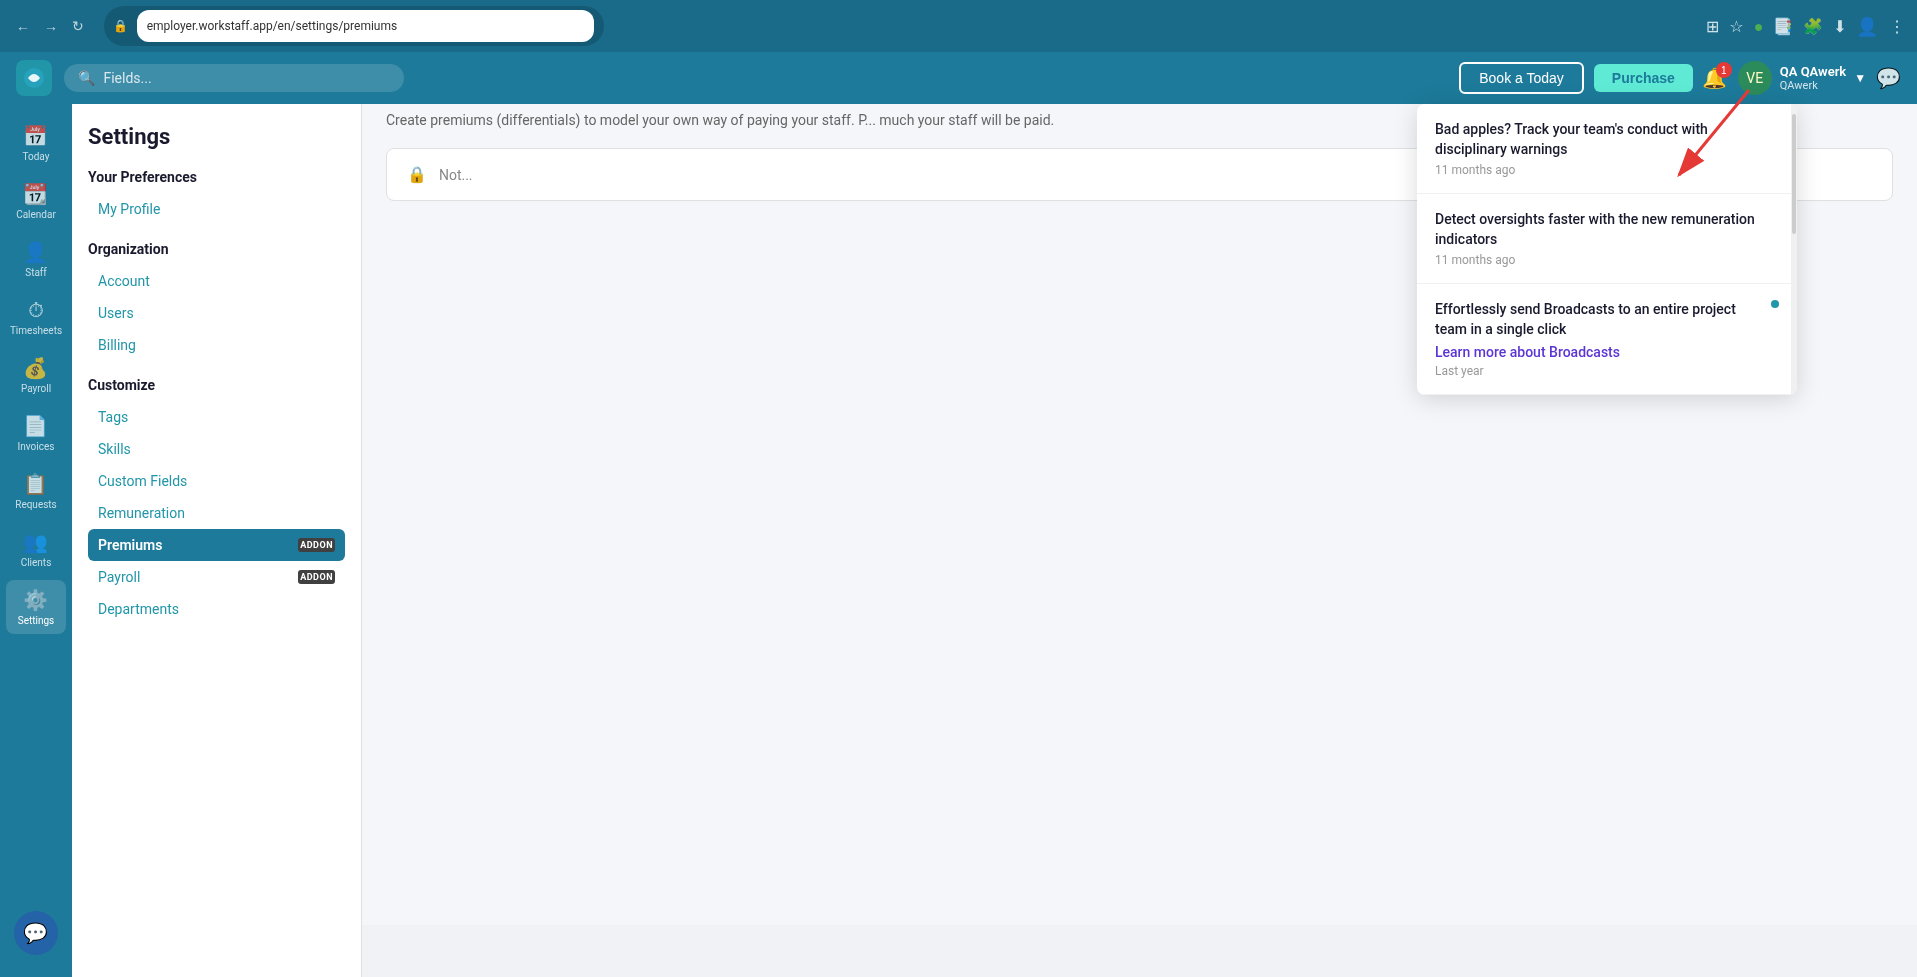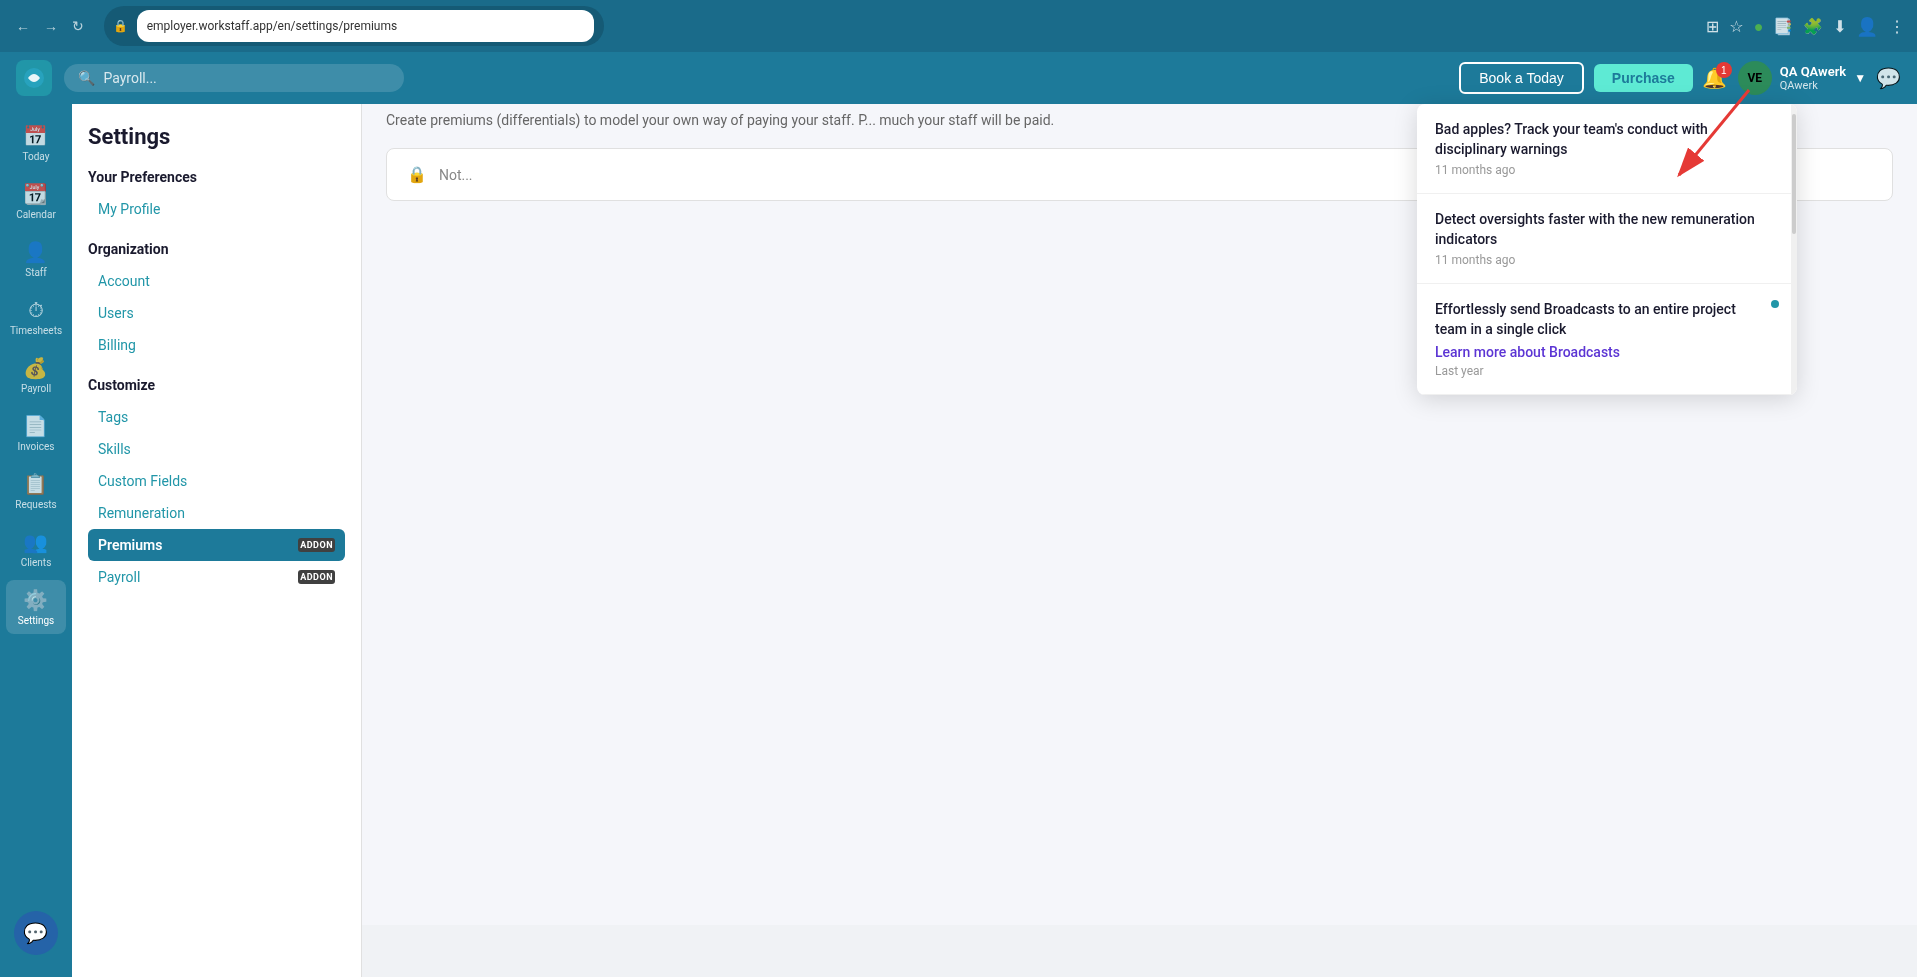--- a/index.html
+++ b/index.html
@@ -158,23 +158,23 @@
       color: white;
     }
     .user-avatar {
       width: 34px;
       height: 34px;
       background: #2c8b5a;
       border-radius: 50%;
       display: flex;
       align-items: center;
       justify-content: center;
-      color: #000000;
-      font-weight: bold;
-      font-size: 12px;
+      color: #fef9c3;
+      font-weight: normal;
+      font-size: 14px;
     }
     .user-info { text-align: left; }
     .user-name { font-size: 13px; font-weight: 600; }
     .user-sub { font-size: 11px; opacity: 0.8; }
 
     
     .left-sidebar {
       position: fixed;
       top: 104px;
       left: 0;
@@ -401,21 +401,21 @@
 
 <div class="app-header">
   <div class="app-logo">
     <svg width="22" height="22" viewBox="0 0 22 22">
       <circle cx="11" cy="11" r="10" fill="#2baacc" opacity="0.6"></circle>
       <path d="M5 11 Q11 3 17 11 Q11 19 5 11Z" fill="white" opacity="0.9"></path>
     </svg>
   </div>
   <div class="search-box">
     <span>🔍</span>
-    <span>Payroll...</span>
+    <span>Fields...</span>
   </div>
   <div class="header-actions">
     <button class="btn-book-demo">Book a Today</button>
     <button class="btn-purchase">Purchase</button>
     <button class="notification-btn">
       <span>🔔</span>
       <span class="notification-badge">1</span>
     </button>
     <div class="user-menu">
       <div class="user-avatar">VE</div>
@@ -492,20 +492,21 @@
       <span>Premiums</span>
       <span class="addon-badge">ADDON</span>
     </span>
   </a>
   <a class="settings-item">
     <span class="settings-item-row">
       <span>Payroll</span>
       <span class="addon-badge">ADDON</span>
     </span>
   </a>
+  <a class="settings-item">Departments</a>
 </div>
 
 <div class="main-content">
   <div class="page-header">
     <span class="page-title">Premiums</span>
     <span class="addon-badge">ADDON</span>
   </div>
   <p class="page-subtitle">Create premiums (differentials) to model your own way of paying your staff. P... much your staff will be paid.</p>
   <div class="content-card">
     <span class="lock-icon">🔒</span>

